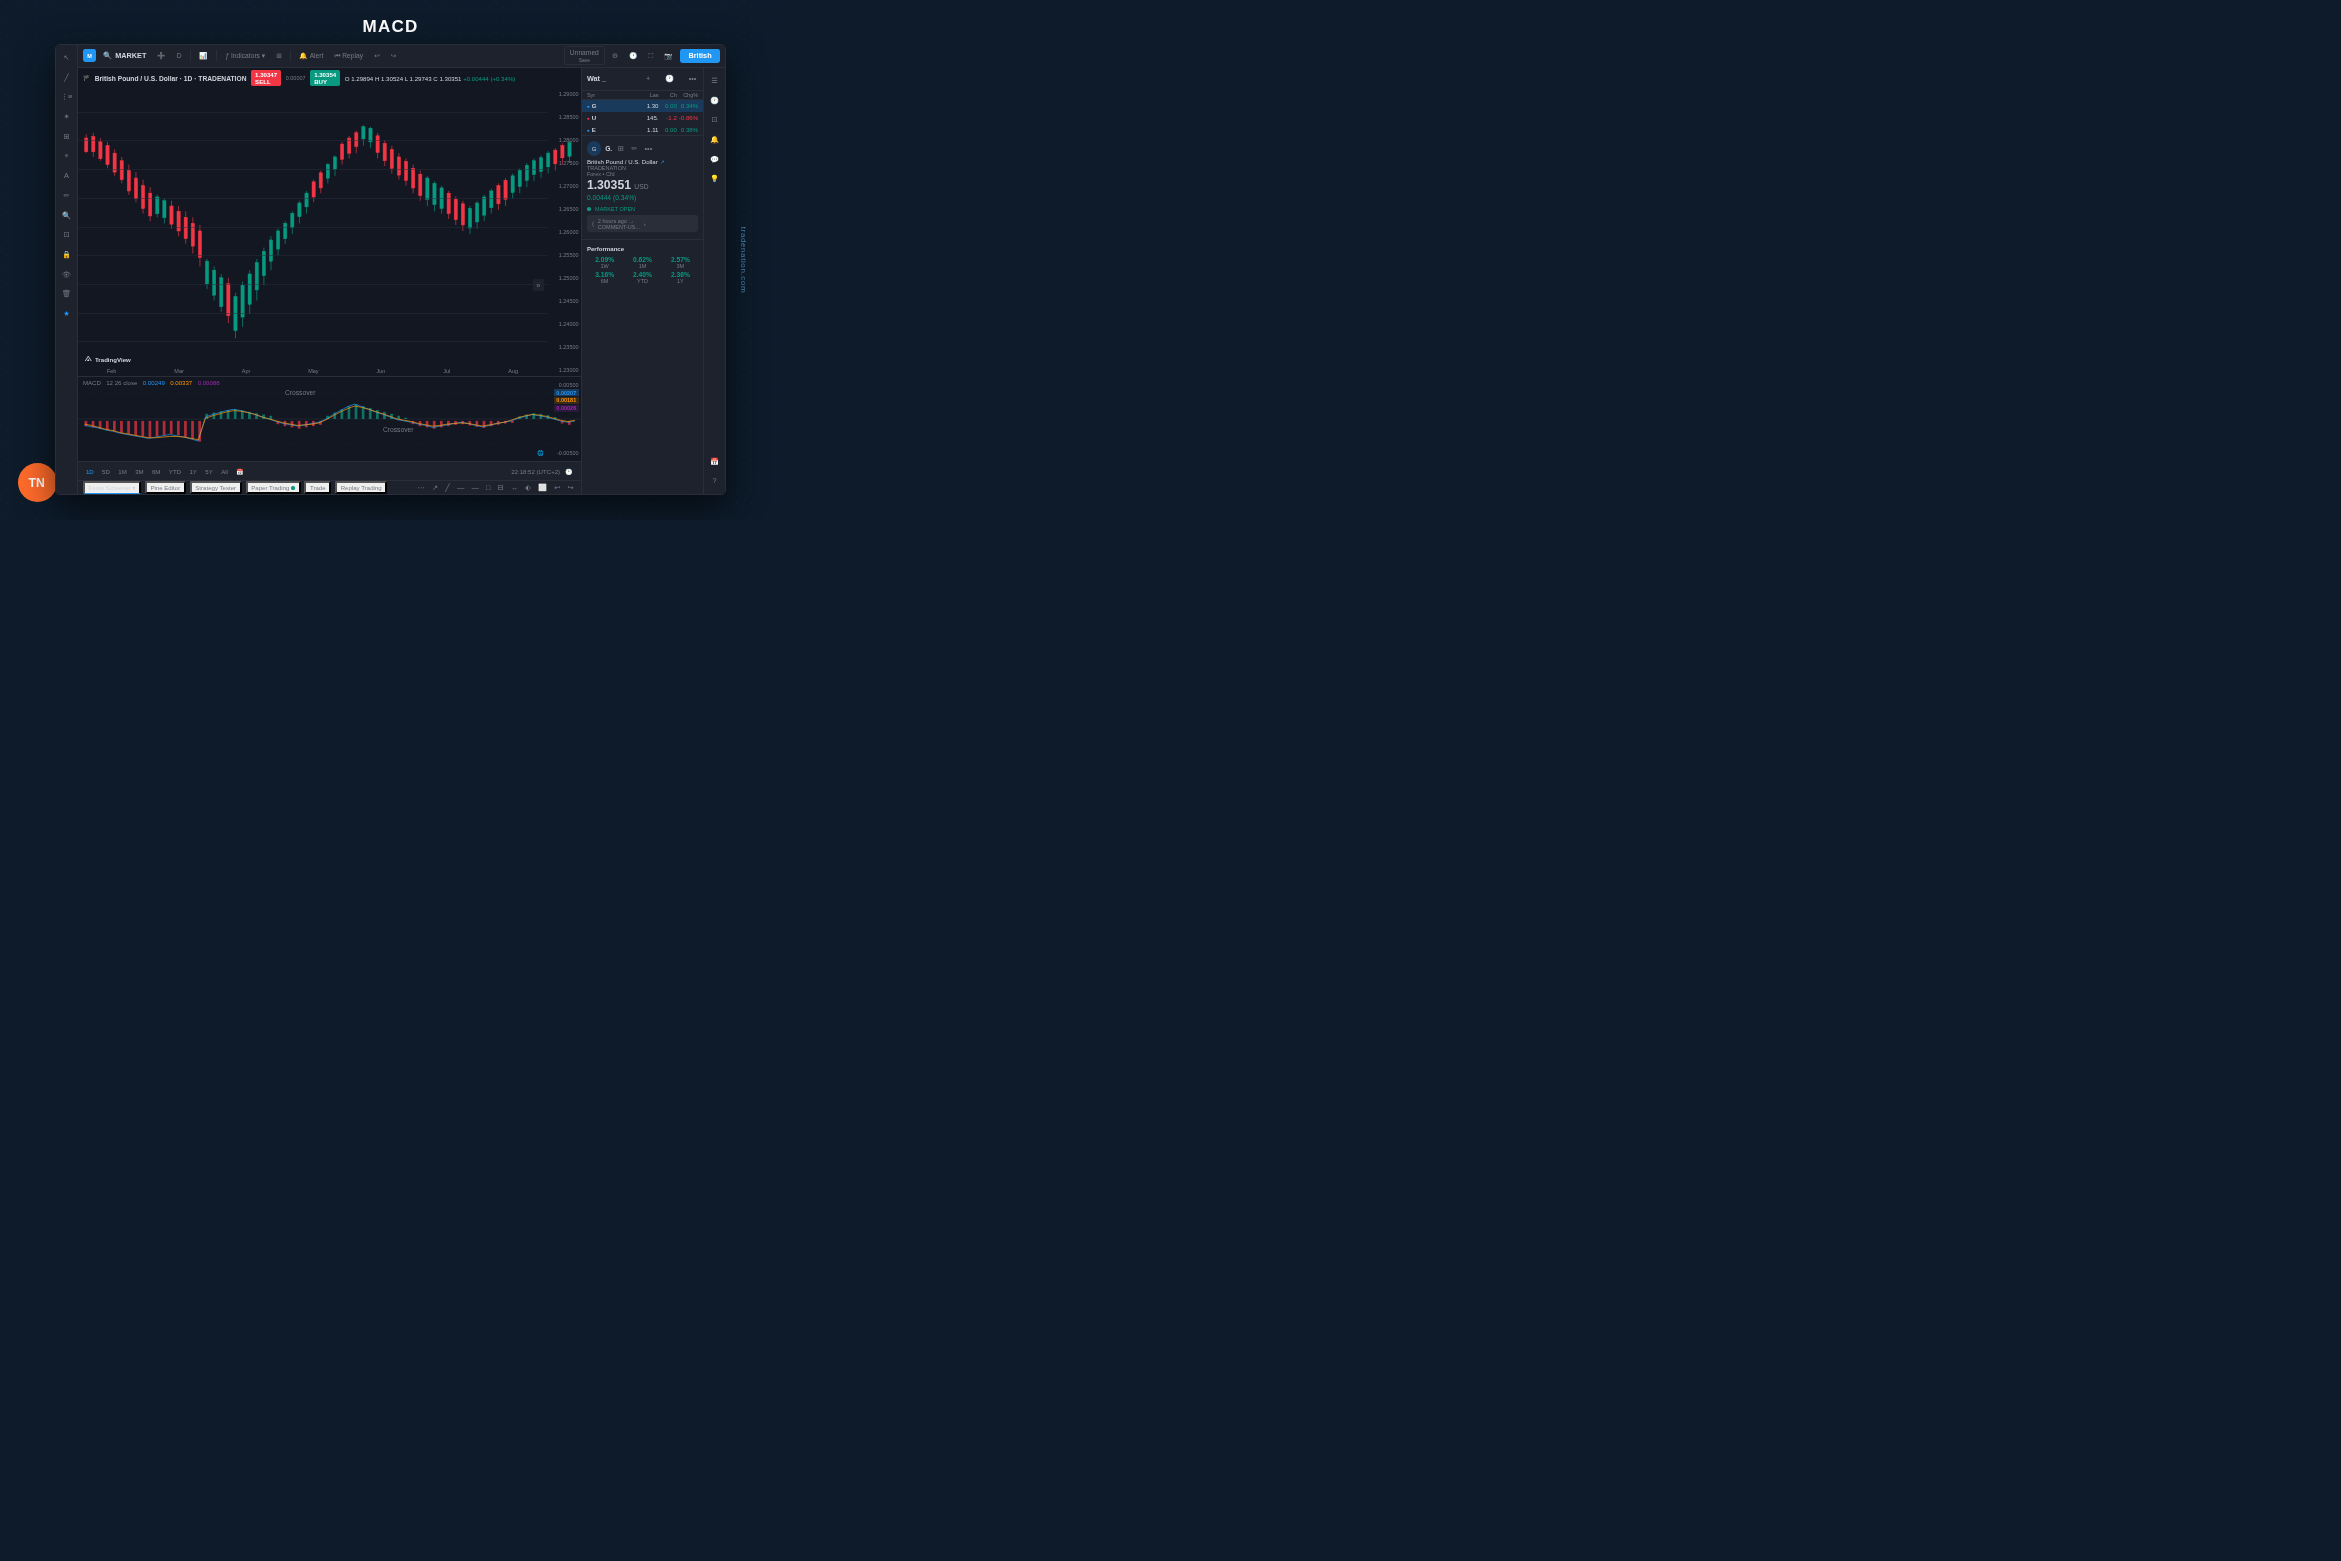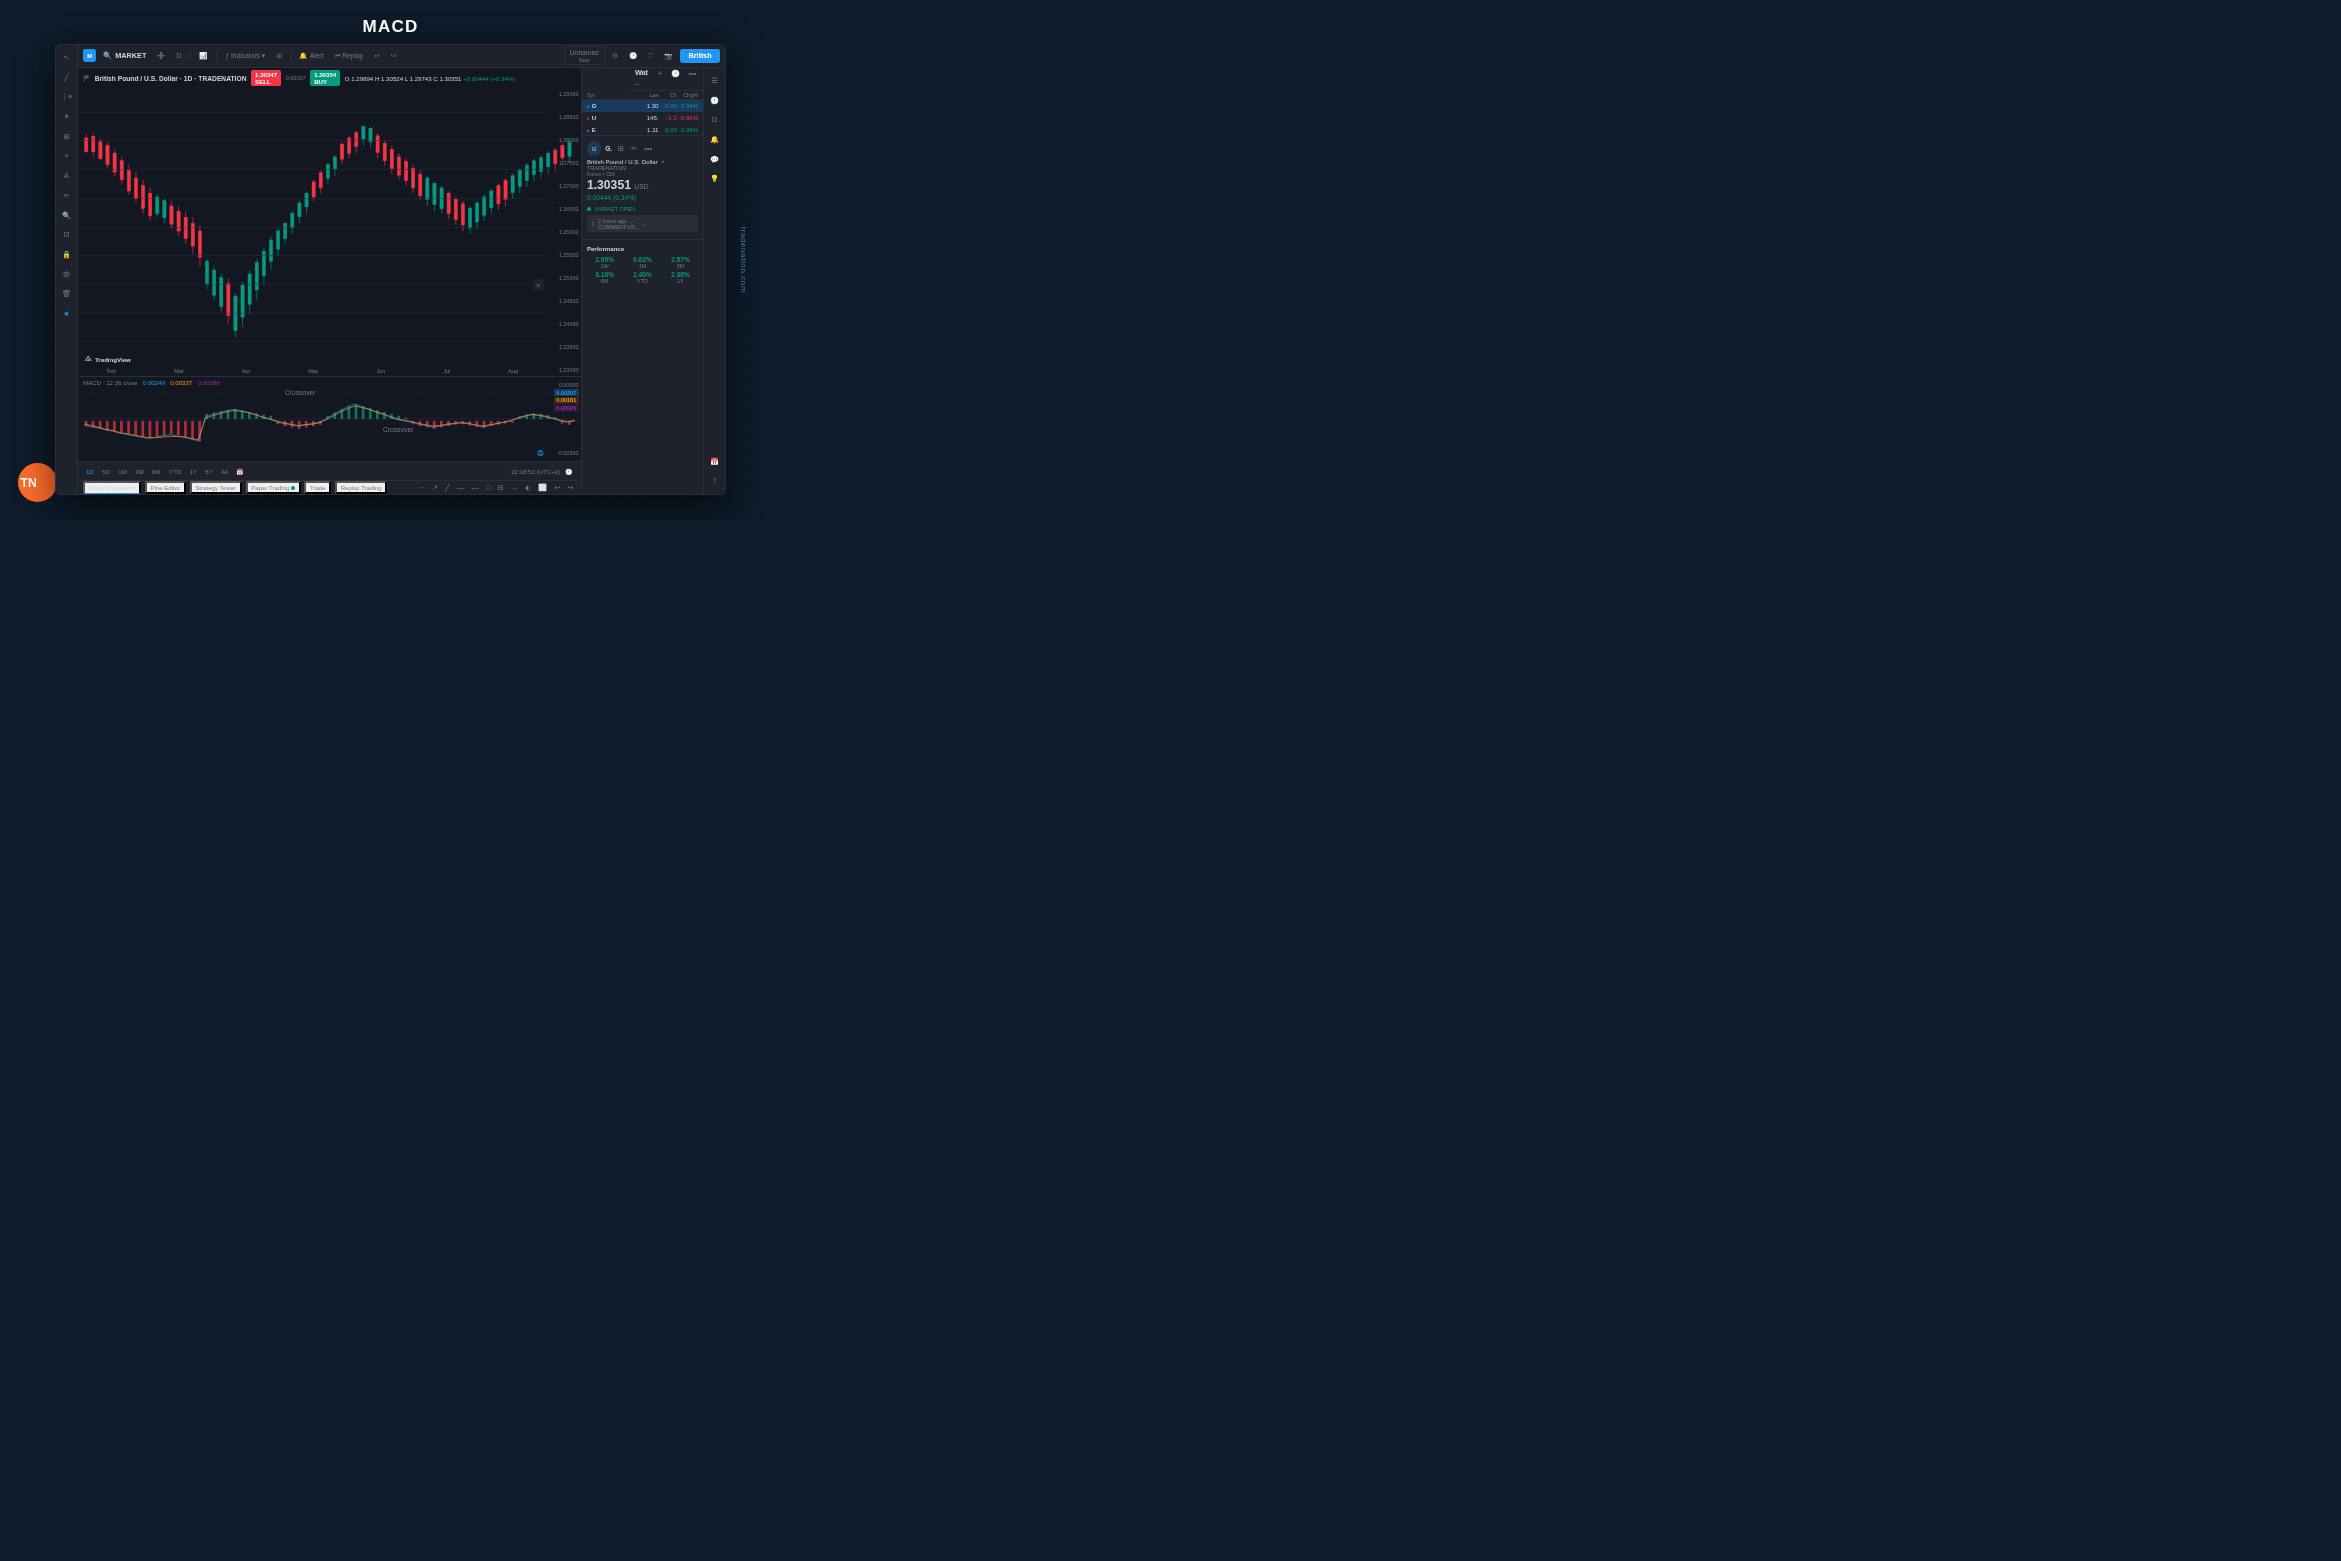--- a/index.html
+++ b/index.html
@@ -38,20 +38,21 @@
     .logo-container {
       position: absolute;
       bottom: 18.3px;
       left: 18.3px;
       width: 39px;
       height: 39px;
       background: #ff6b2b;
       border-radius: 50%;
       display: flex;
       align-items: center;
+      justify-content: center;
       font-weight: 900;
       color: white;
       font-size: 12.2px;
     }
     
     .main-title {
       position: absolute;
       top: 17px;
       left: 50%;
       transform: translateX(-50%);
@@ -266,24 +267,24 @@
       width: 122px;
       background: #1e222d;
       border-left: 0.6px solid #2a2e39;
       display: flex;
       flex-direction: column;
       flex-shrink: 0;
     }
     .right-panel-header {
       height: 23px;
       display: flex;
+      align-items: center;
       padding: 0 4.9px;
-      gap: 5px;
+      gap: 11px;
       border-bottom: 0.6px solid #2a2e39;
-      margin-left: 48px;
     }
     .watchlist-title {
       color: #d1d4dc;
       font-size: 7.3px;
       font-weight: 600;
       flex: 1;
     }
     .right-panel-icon {
       color: #787b86;
       font-size: 7.3px;

